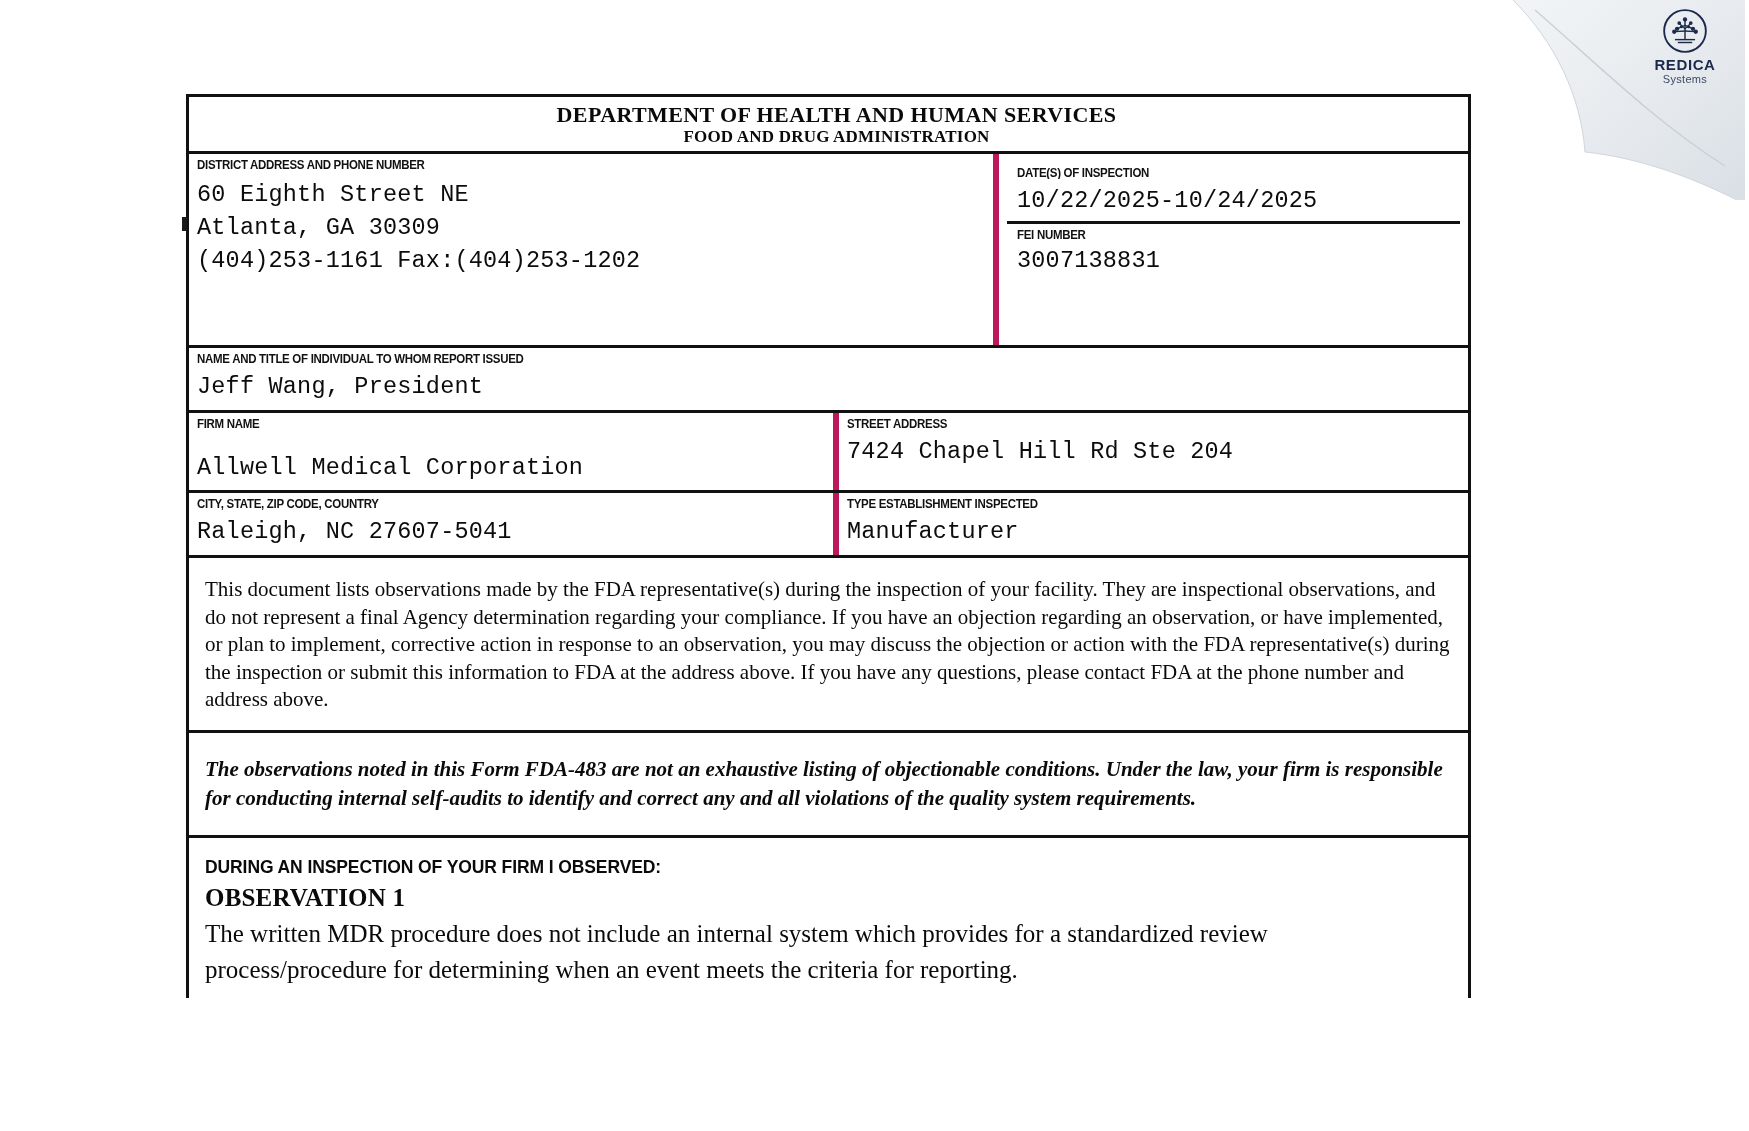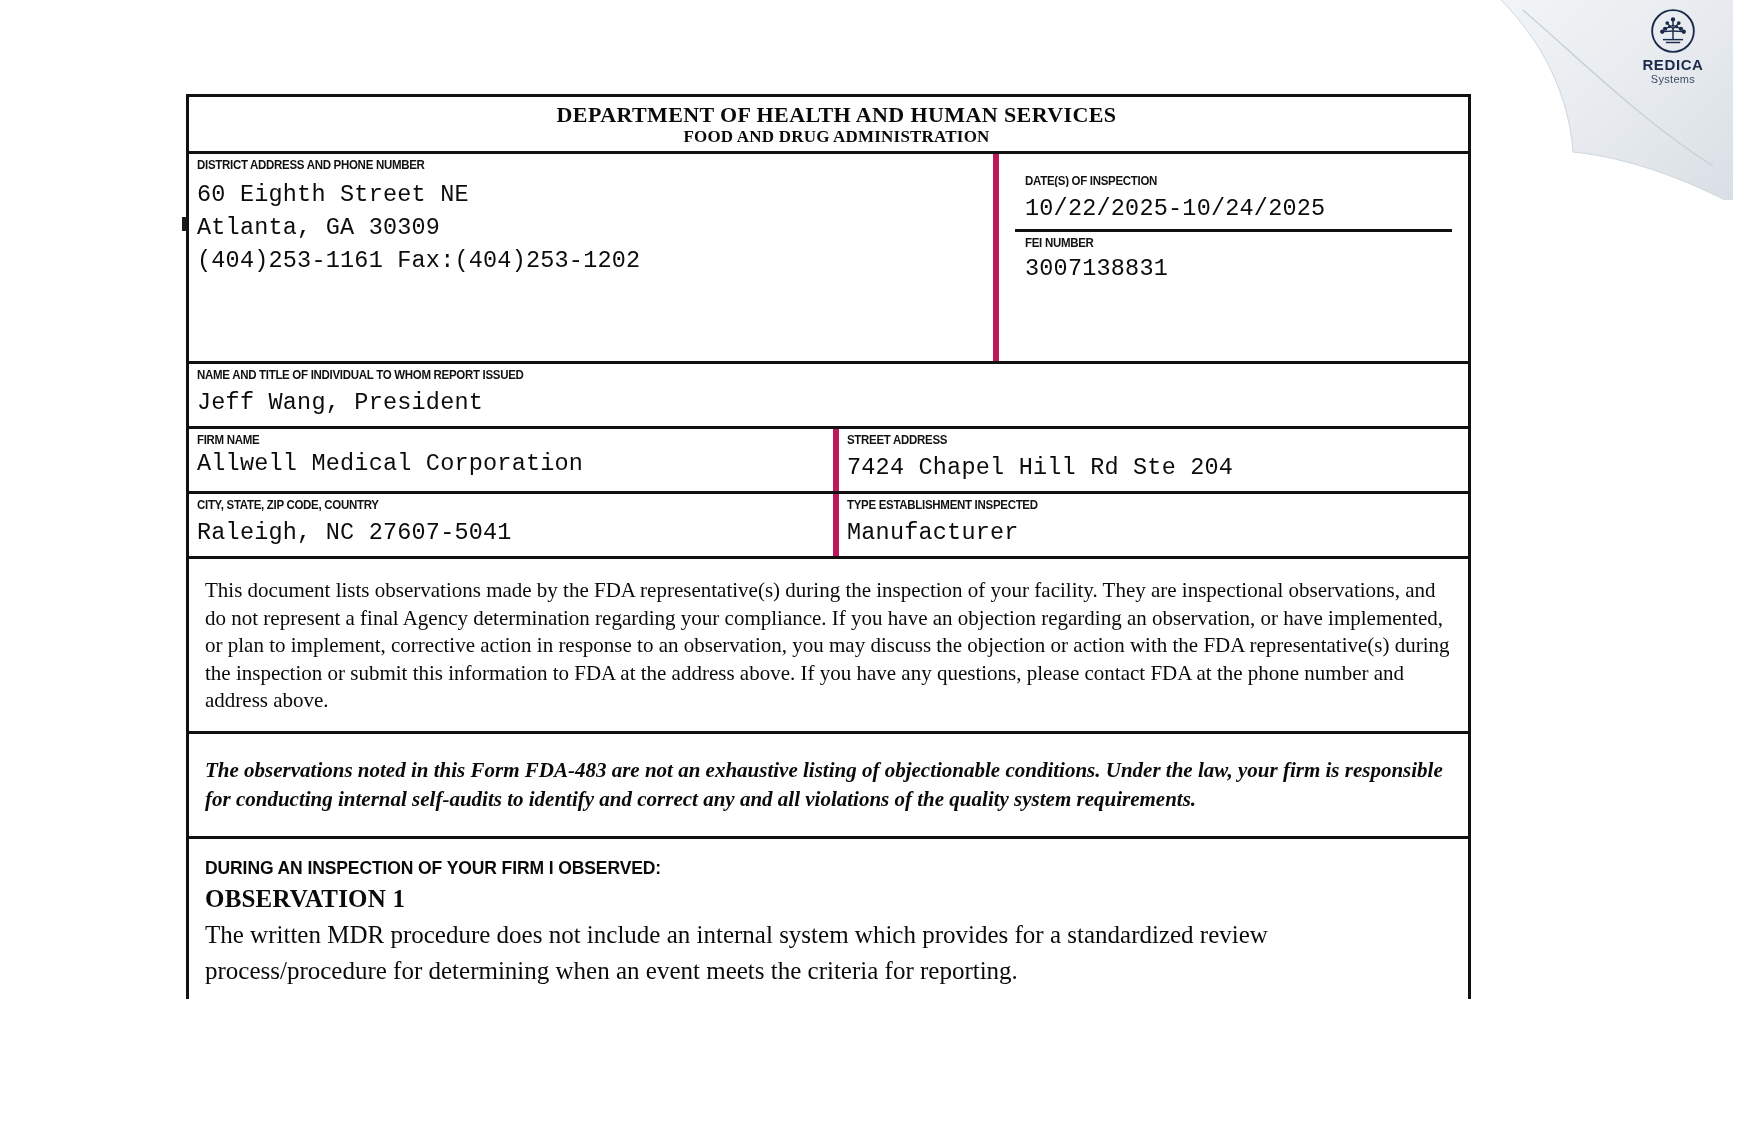--- a/index.html
+++ b/index.html
@@ -135,21 +135,21 @@
   #obs-text {
     font-family: "Liberation Serif", serif;
     font-size: 25px;
     line-height: 36px;
     color: #0a0a0a;
   }
 
   
   #curl-wrap {
     position: absolute;
-    right: 16px;
+    right: 4px;
     top: 0;
     width: 360px;
     height: 200px;
     pointer-events: none;
   }
   #curl-svg { display: block; }
   #brand {
     position: absolute;
     right: 14px;
     top: 8px;
@@ -189,21 +189,21 @@
       <div id="title-sub">FOOD AND DRUG ADMINISTRATION</div>
     </div>
 
     <div class="row bt">
       <div class="cell br" style="width:810px; min-height:164px;">
         <div class="lbl">DISTRICT ADDRESS AND PHONE NUMBER</div>
         <div class="val" style="margin-top:8px;">60 Eighth Street NE</div>
         <div class="val">Atlanta, GA 30309</div>
         <div class="val">(404)253-1161 Fax:(404)253-1202</div>
       </div>
-      <div class="cell" style="width:469px; padding:16px;">
+      <div class="cell" style="width:469px; padding:8px;">
         <div style="padding:2px 8px 4px 10px;">
           <div class="lbl">DATE(S) OF INSPECTION</div>
           <div class="val" style="margin-top:6px;">10/22/2025-10/24/2025</div>
         </div>
         <div class="bt" style="padding:2px 8px 6px 10px; min-height:105px;">
           <div class="lbl">FEI NUMBER</div>
           <div class="val" style="margin-top:4px;">3007138831</div>
         </div>
       </div>
     </div>
@@ -211,21 +211,21 @@
     <div class="row bt">
       <div class="cell" style="width:100%; min-height:62px;">
         <div class="lbl">NAME AND TITLE OF INDIVIDUAL TO WHOM REPORT ISSUED</div>
         <div class="val" style="margin-top:6px;">Jeff Wang, President</div>
       </div>
     </div>
 
     <div class="row bt">
       <div class="cell br" style="width:650px; min-height:62px;">
         <div class="lbl">FIRM NAME</div>
-        <div class="val" style="margin-top:2px;">Allwell Medical Corporation</div>
+        <div class="val" style="margin-top:22px;">Allwell Medical Corporation</div>
       </div>
       <div class="cell" style="width:629px;">
         <div class="lbl">STREET ADDRESS</div>
         <div class="val" style="margin-top:6px;">7424 Chapel Hill Rd Ste 204</div>
       </div>
     </div>
 
     <div class="row bt">
       <div class="cell br" style="width:650px; min-height:62px;">
         <div class="lbl">CITY, STATE, ZIP CODE, COUNTRY</div>

